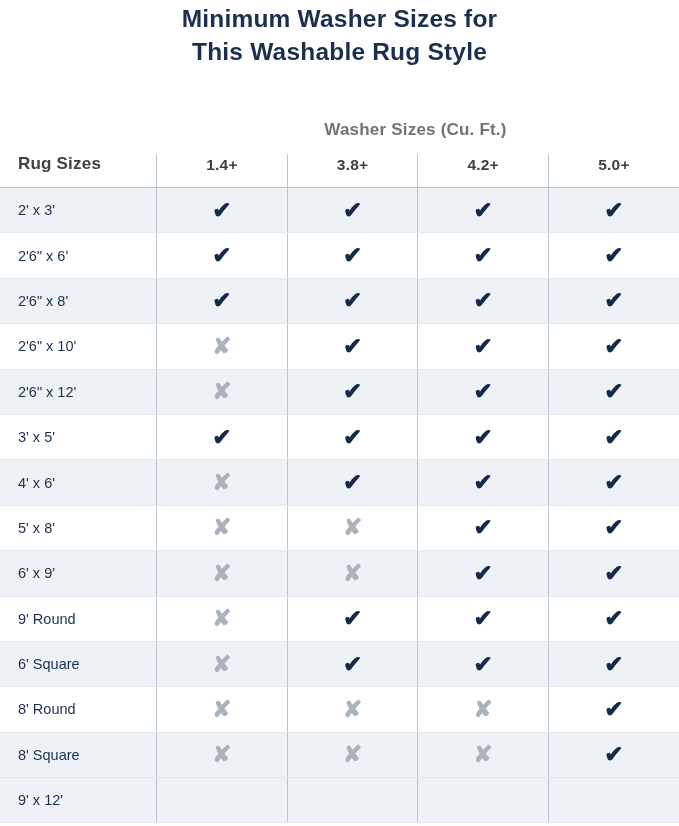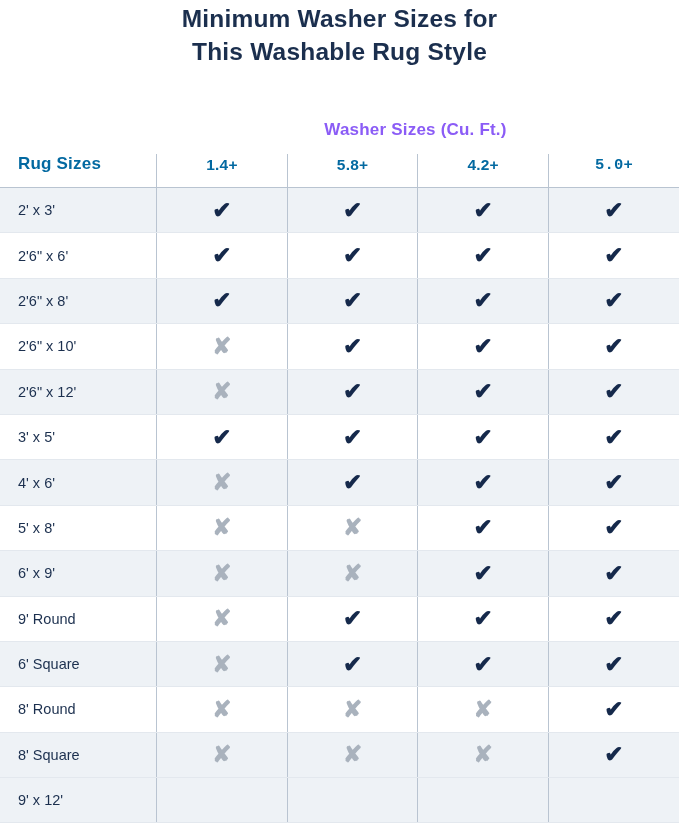--- a/index.html
+++ b/index.html
@@ -29,60 +29,59 @@
     padding-top: 2px;
   }
   .title .line {
     display: block;
     white-space: nowrap;
   }
   .super-head {
     text-align: center;
     font-size: 17px;
     font-weight: bold;
-    color: #8b5cf6;
+    color: #737373;
     letter-spacing: 0.2px;
     margin-top: 52px;
   }
   .super-head-inner {
     display: block;
     width: 519px;
     margin-left: 156px;
   }
   table.matrix {
     border-collapse: collapse;
     width: 679px;
     table-layout: fixed;
     margin-top: 14px;
   }
   table.matrix col.rug { width: 156px; }
   table.matrix col.w { width: 130px; }
 
   table.matrix thead th {
     font-size: 15.5px;
     font-weight: bold;
-    color: #0369a1;
+    color: #404040;
     padding: 0 0 13px 0;
     vertical-align: bottom;
     border-bottom: 1px solid #b9c4d1;
     letter-spacing: 0.2px;
   }
   table.matrix thead th.rug-head {
     text-align: left;
     padding-left: 18px;
     font-size: 17px;
     border-right: 1px solid #b9c4d1;
   }
   table.matrix thead th.w-head {
     text-align: center;
     border-right: 1px solid #b9c4d1;
   }
   table.matrix thead th.w-head.last {
     border-right: none;
-    font-family: Liberation Mono, monospace;
   }
 
   table.matrix tbody td {
     height: 42.4px;
     font-size: 14.5px;
     color: #1b2f4e;
     border-bottom: 1px solid #e3e8ee;
   }
   table.matrix tbody td.rug-cell {
     text-align: left;
@@ -137,21 +136,21 @@
       <col class="rug">
       <col class="w">
       <col class="w">
       <col class="w">
       <col class="w">
     </colgroup>
     <thead>
       <tr>
         <th class="rug-head">Rug Sizes</th>
         <th class="w-head">1.4+</th>
-        <th class="w-head">5.8+</th>
+        <th class="w-head">3.8+</th>
         <th class="w-head">4.2+</th>
         <th class="w-head last">5.0+</th>
       </tr>
     </thead>
     <tbody id="matrix-body">
         <tr class="odd">
           <td class="rug-cell">2' x 3'</td>
           <td class="mark-cell"><span class="mark yes">✔</span></td>
           <td class="mark-cell"><span class="mark yes">✔</span></td>
           <td class="mark-cell"><span class="mark yes">✔</span></td>

